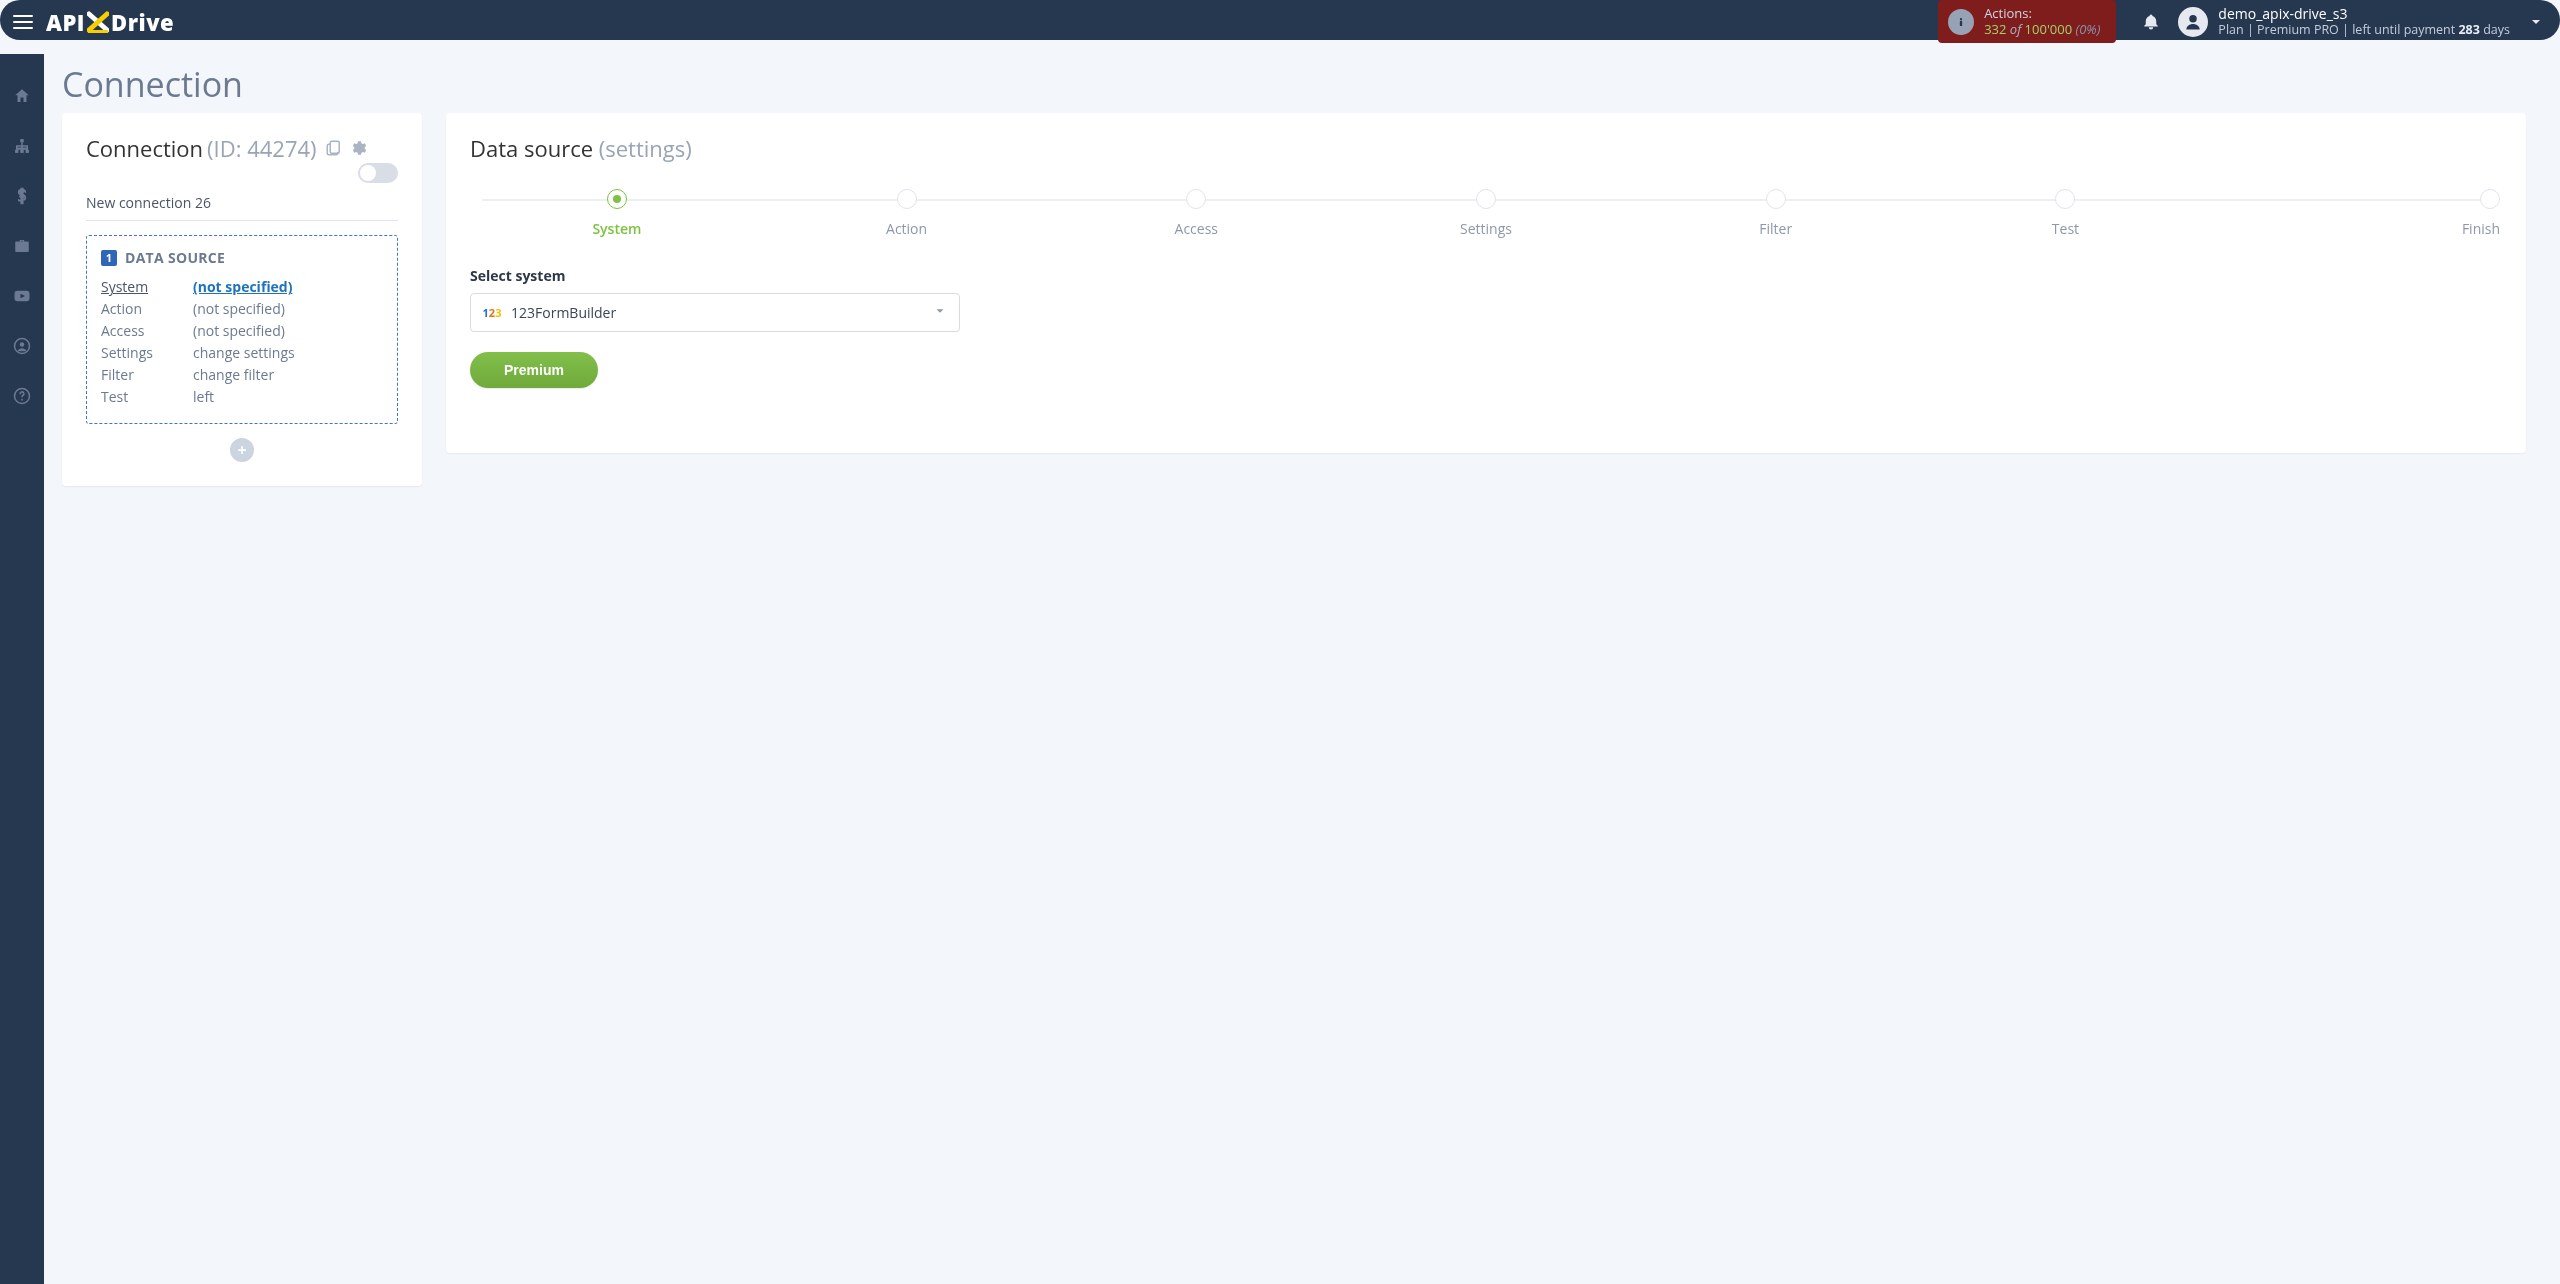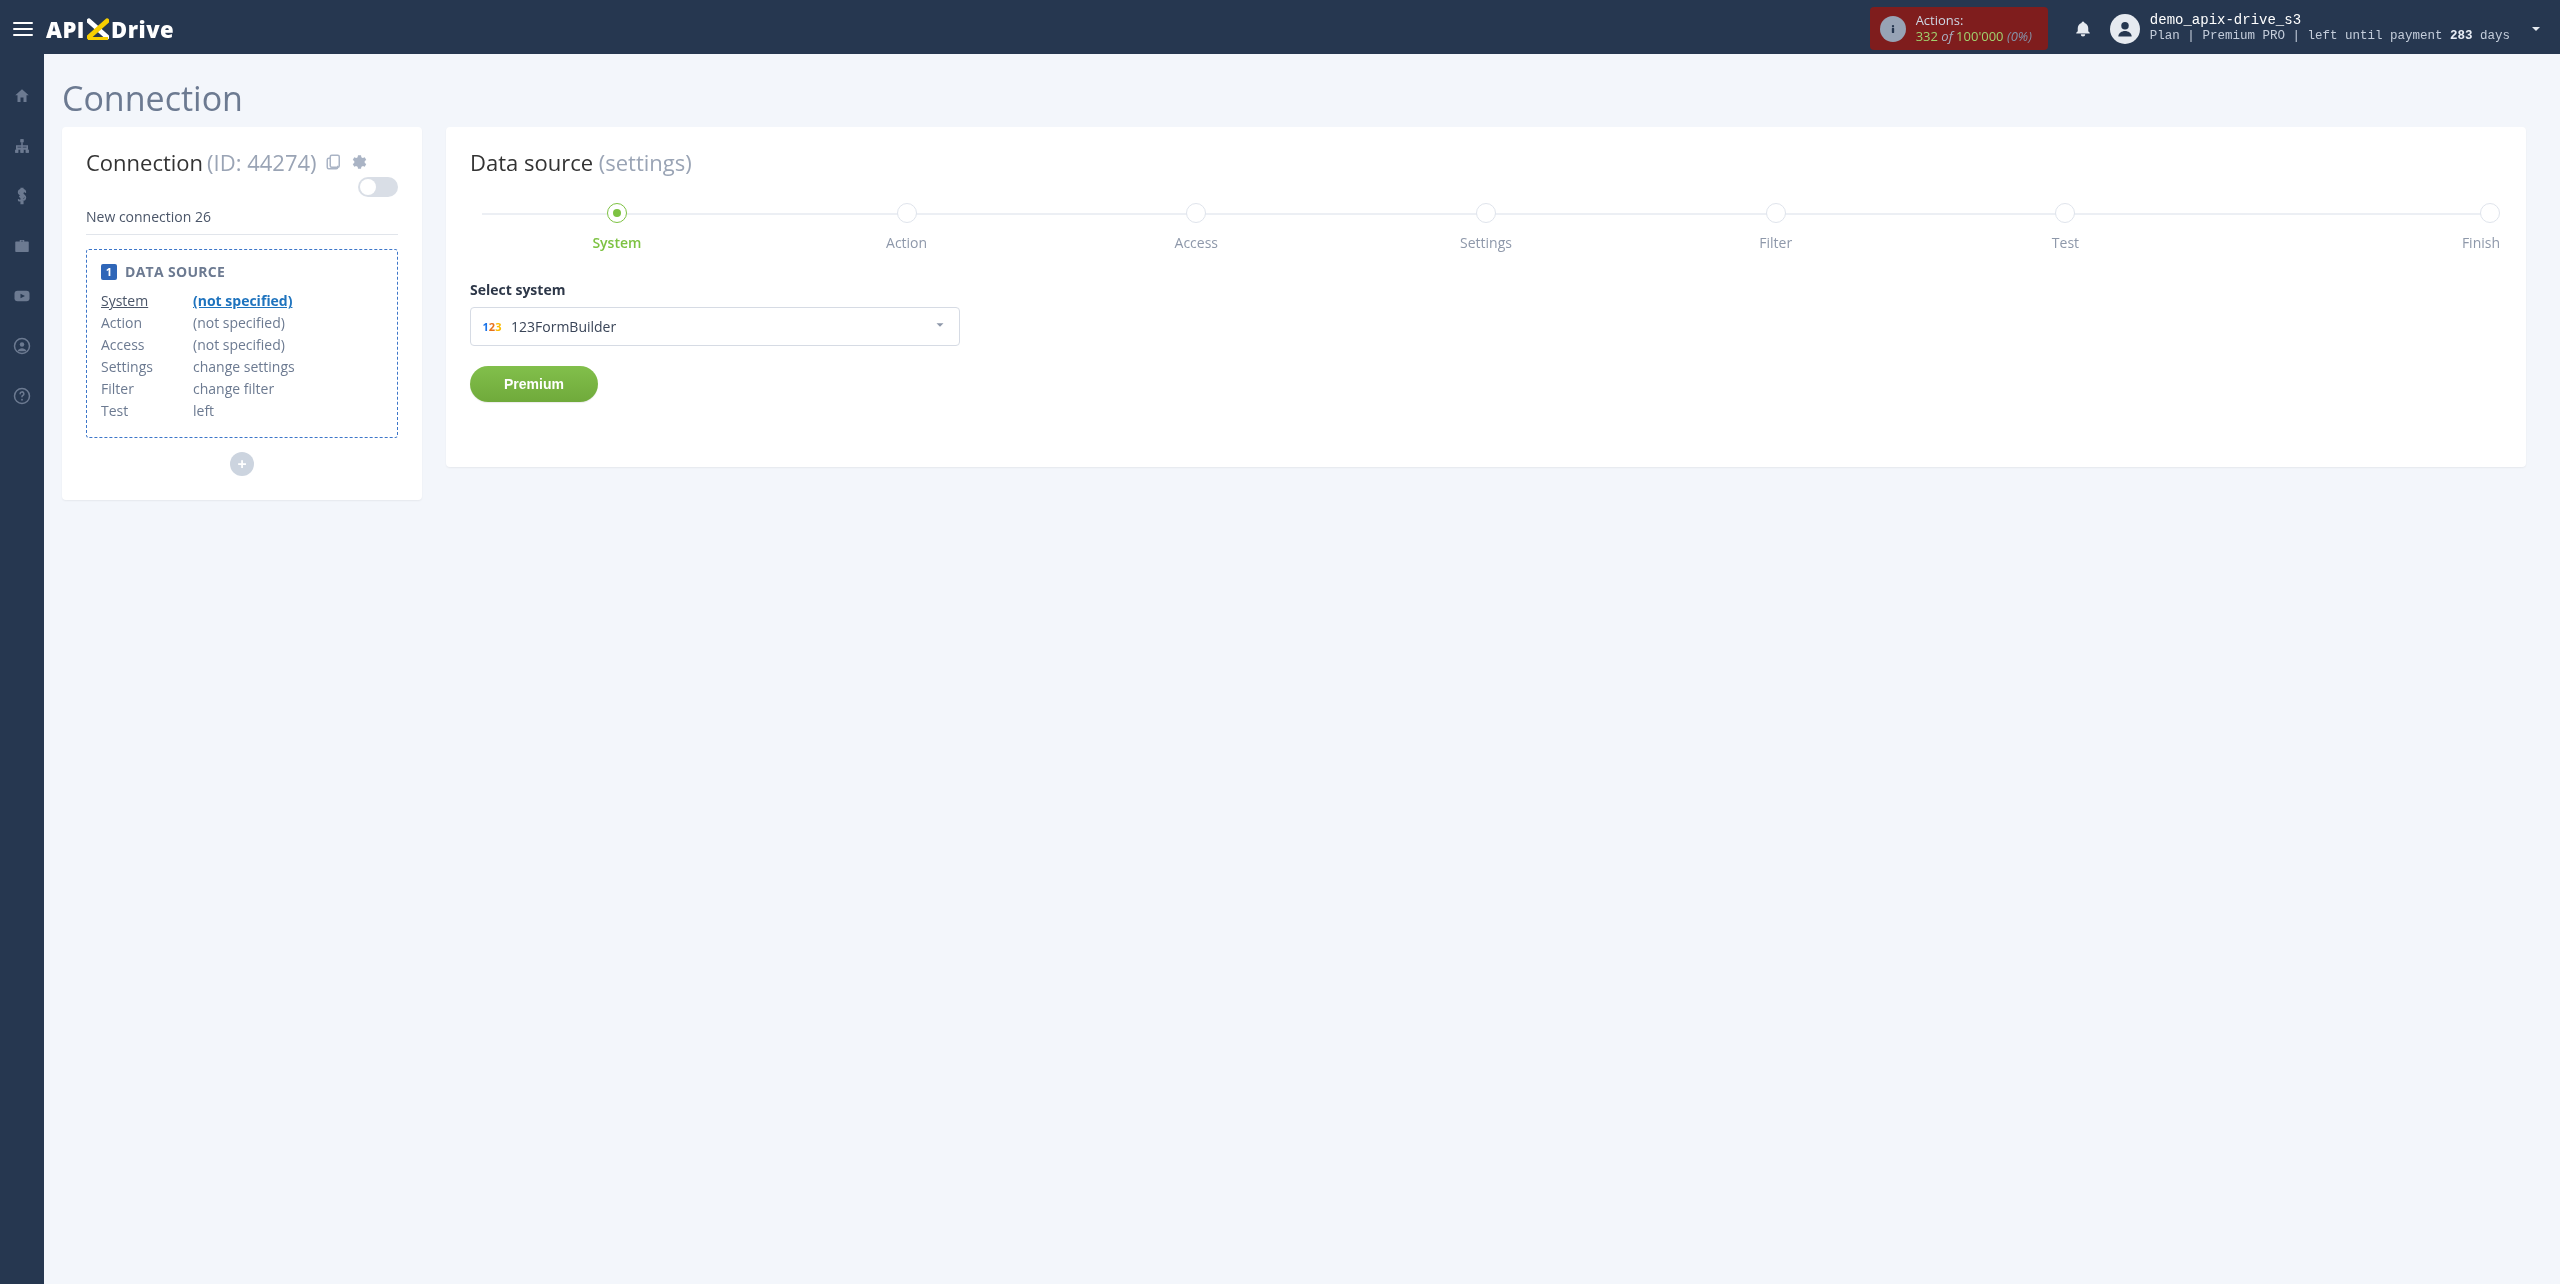--- a/index.html
+++ b/index.html
@@ -20,28 +20,29 @@
   body {
     margin: 0;
     font-family: "Segoe UI", "Open Sans", Arial, sans-serif;
     background: var(--bg-main);
     color: var(--text-main);
     font-size: 14px;
   }
 
   
   .topbar {
-    height: 54px;
+    height: 40px;
     background: var(--bg-dark);
     display: flex;
     align-items: center;
     padding: 3px 12px 0 6px;
     color: #fff;
     position: relative;
     z-index: 10;
+    border-radius: 22px;
   }
   .hamburger {
     width: 34px; height: 34px;
     display: flex; align-items: center; justify-content: center;
     margin-right: 6px;
     cursor: pointer;
   }
   .hamburger svg { stroke: #e6eaf0; }
   .logo {
     display: flex; align-items: center; gap: 2px;
@@ -85,21 +86,21 @@
   .bell svg { fill: #e6eaf0; }
 
   .user-avatar {
     width: 30px; height: 30px; border-radius: 50%;
     background: #e6eaf0;
     display:flex;align-items:center;justify-content:center;
     margin-right: 10px;
   }
   .user-avatar svg { fill: var(--bg-dark); }
 
-  .user-block { display:flex; flex-direction:column; line-height:1.25; margin-right: 14px; font-family: Liberation Mono, monospace; }
+  .user-block { display:flex; flex-direction:column; line-height:1.25; margin-right: 14px; }
   .user-name { color: #fff; font-size: 14px; }
   .user-plan { color: #c4cddb; font-size: 12.5px; }
   .user-plan .b { font-weight: 700; color: #e8edf5; }
 
   .top-caret { cursor:pointer; width:24px; display:flex;align-items:center;justify-content:center; }
   .top-caret svg { fill:#e6eaf0; }
 
   
   .leftrail {
     position: fixed;

